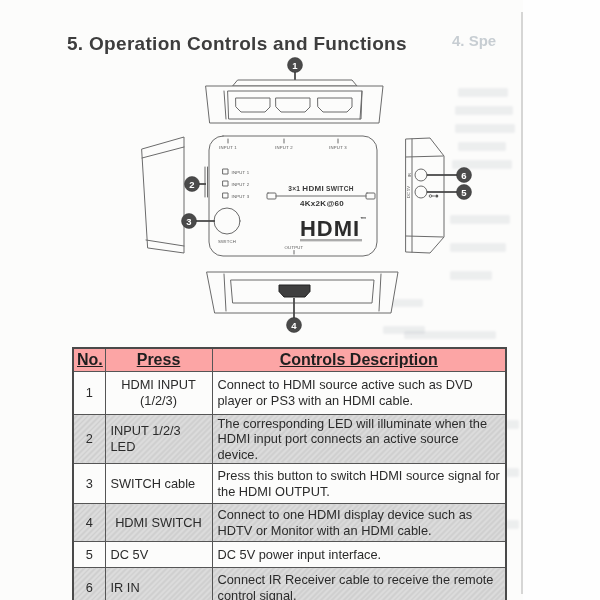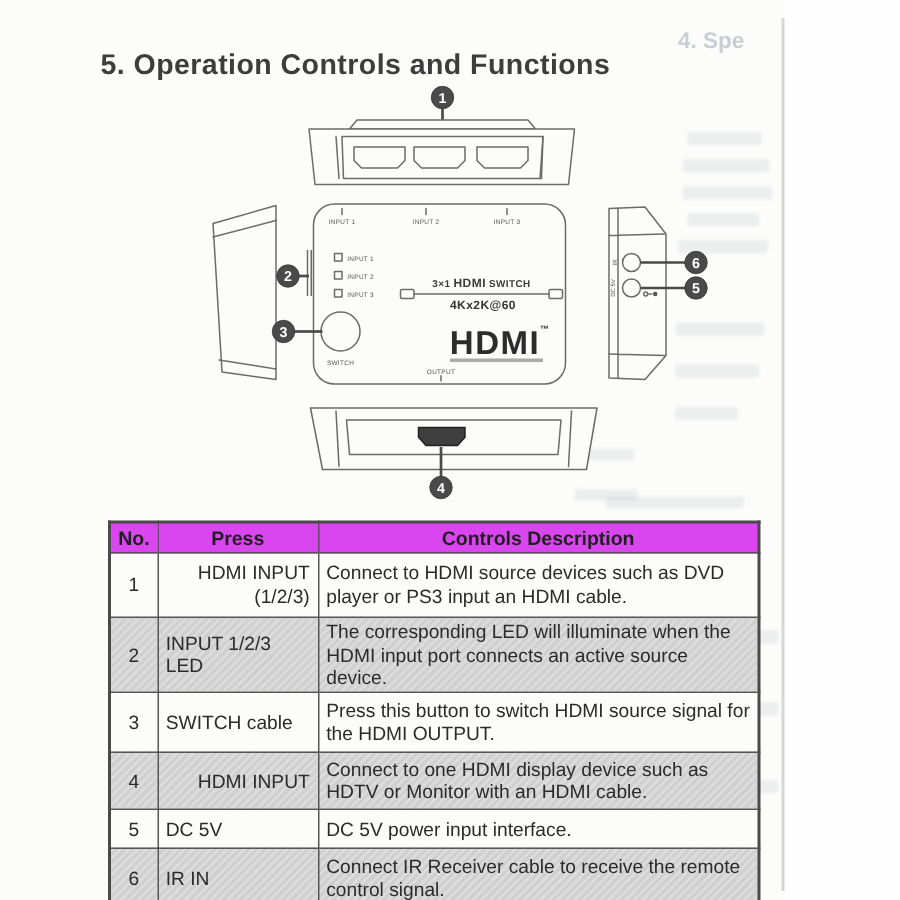--- a/index.html
+++ b/index.html
@@ -2,44 +2,44 @@
 <html><head>
 <meta charset="utf-8">
 <style>
   html,body{margin:0;padding:0;}
   body{width:600px;height:600px;background:#fdfdfd;font-family:"Liberation Sans",sans-serif;position:relative;overflow:hidden;}
   .page{position:absolute;inset:0;background:#fcfcfb;}
   .beyond-edge{position:absolute;left:523px;top:0;width:77px;height:600px;background:#fefefe;}
   .page-edge{position:absolute;left:521px;top:12px;height:582px;width:0;border-left:2px solid #cccccc;opacity:.8;}
   .page-title{position:absolute;left:67px;top:20px;font-size:19px;font-weight:bold;color:#3d3d3d;letter-spacing:.3px;}
   
-  .ghost-heading{position:absolute;left:452px;top:19px;font-size:15px;font-weight:bold;color:#93a0ab;opacity:.5;filter:blur(.4px);white-space:nowrap;}
+  .ghost-heading{position:absolute;left:452px;top:32px;font-size:15px;font-weight:bold;color:#93a0ab;opacity:.5;filter:blur(.4px);white-space:nowrap;}
   .ghost-bar{position:absolute;background:#8a93a0;opacity:.13;filter:blur(1.2px);border-radius:2px;}
   
   .diagram{position:absolute;left:0;top:0;}
   .diagram path,.diagram rect,.diagram circle,.diagram line,.diagram polygon{vector-effect:non-scaling-stroke;}
   .ln{stroke:#6b6b6b;stroke-width:1;fill:none;stroke-linejoin:round;stroke-linecap:round;}
   .fillwhite{fill:#fcfcfb;}
   .callout-circle{fill:#4a4a4a;stroke:#333;stroke-width:.5;}
   .callout-num{fill:#ffffff;font-size:9.5px;font-weight:bold;text-anchor:middle;}
   .callout-line{stroke:#4a4a4a;stroke-width:1.8;fill:none;}
   .tinytext{fill:#555;font-size:4.3px;letter-spacing:.2px;}
   .tmid{text-anchor:middle;}
   .modeltext{fill:#3a3a3a;font-size:6.6px;font-weight:bold;text-anchor:middle;letter-spacing:.3px;}
   .modellogo{font-size:8px;font-weight:bold;}
   .restext{fill:#333;font-size:8px;font-weight:bold;text-anchor:middle;letter-spacing:.3px;}
   .hdmilogo{fill:#2c2c2c;font-size:22px;font-weight:bold;text-anchor:middle;letter-spacing:1px;}
   .hdmitm{fill:#2c2c2c;font-size:6px;font-weight:bold;}
   .rot{fill:#555;font-size:4px;}
   
   .func-table{position:absolute;left:72px;top:347px;width:433px;border-collapse:collapse;table-layout:fixed;font-size:12.8px;color:#2b2b2b;border:2px solid #4a4a4a;}
   .func-table th,.func-table td{border:1px solid #555;padding:1px 5px;vertical-align:middle;line-height:1.22;}
-  .func-table th{background:#d946ef;color:#1f1f1f;font-size:13px;height:17px;padding:1px 3px;}
+  .func-table th{background:#fca5a5;color:#1f1f1f;font-size:16px;height:17px;padding:1px 3px;text-decoration:underline;}
   .func-table td.no-cell{text-align:center;}
-  .func-table td.center{text-align:right;}
+  .func-table td.center{text-align:center;}
   tr.shaded td{background:repeating-linear-gradient(135deg,#dcdcdc 0px,#dcdcdc 2px,#cfcfcf 2px,#cfcfcf 4px);}
   tr.r1 td{height:40px;} tr.r2 td{height:33px;} tr.r3 td{height:37px;}
   tr.r4 td{height:35px;} tr.r5 td{height:23px;} tr.r6 td{height:37px;}
 </style>
 </head>
 <body>
 
 <div class="page">
 
   <div class="beyond-edge"></div>
@@ -183,35 +183,35 @@
       <tr>
         <th>No.</th>
         <th>Press</th>
         <th>Controls Description</th>
       </tr>
     </thead>
     <tbody>
       <tr class="r1">
         <td class="no-cell">1</td>
         <td class="center">HDMI INPUT (1/2/3)</td>
-        <td>Connect to HDMI source devices such as DVD player or PS3 input an HDMI cable.</td>
+        <td>Connect to HDMI source active such as DVD player or PS3 with an HDMI cable.</td>
       </tr>
       <tr class="r2 shaded">
         <td class="no-cell">2</td>
         <td>INPUT 1/2/3 LED</td>
         <td>The corresponding LED will illuminate when the HDMI input port connects an active source device.</td>
       </tr>
       <tr class="r3">
         <td class="no-cell">3</td>
         <td>SWITCH cable</td>
         <td>Press this button to switch HDMI source signal for the HDMI OUTPUT.</td>
       </tr>
       <tr class="r4 shaded">
         <td class="no-cell">4</td>
-        <td class="center">HDMI INPUT</td>
+        <td class="center">HDMI SWITCH</td>
         <td>Connect to one HDMI display device such as HDTV or Monitor with an HDMI cable.</td>
       </tr>
       <tr class="r5">
         <td class="no-cell">5</td>
         <td>DC 5V</td>
         <td>DC 5V power input interface.</td>
       </tr>
       <tr class="r6 shaded">
         <td class="no-cell">6</td>
         <td>IR IN</td>

